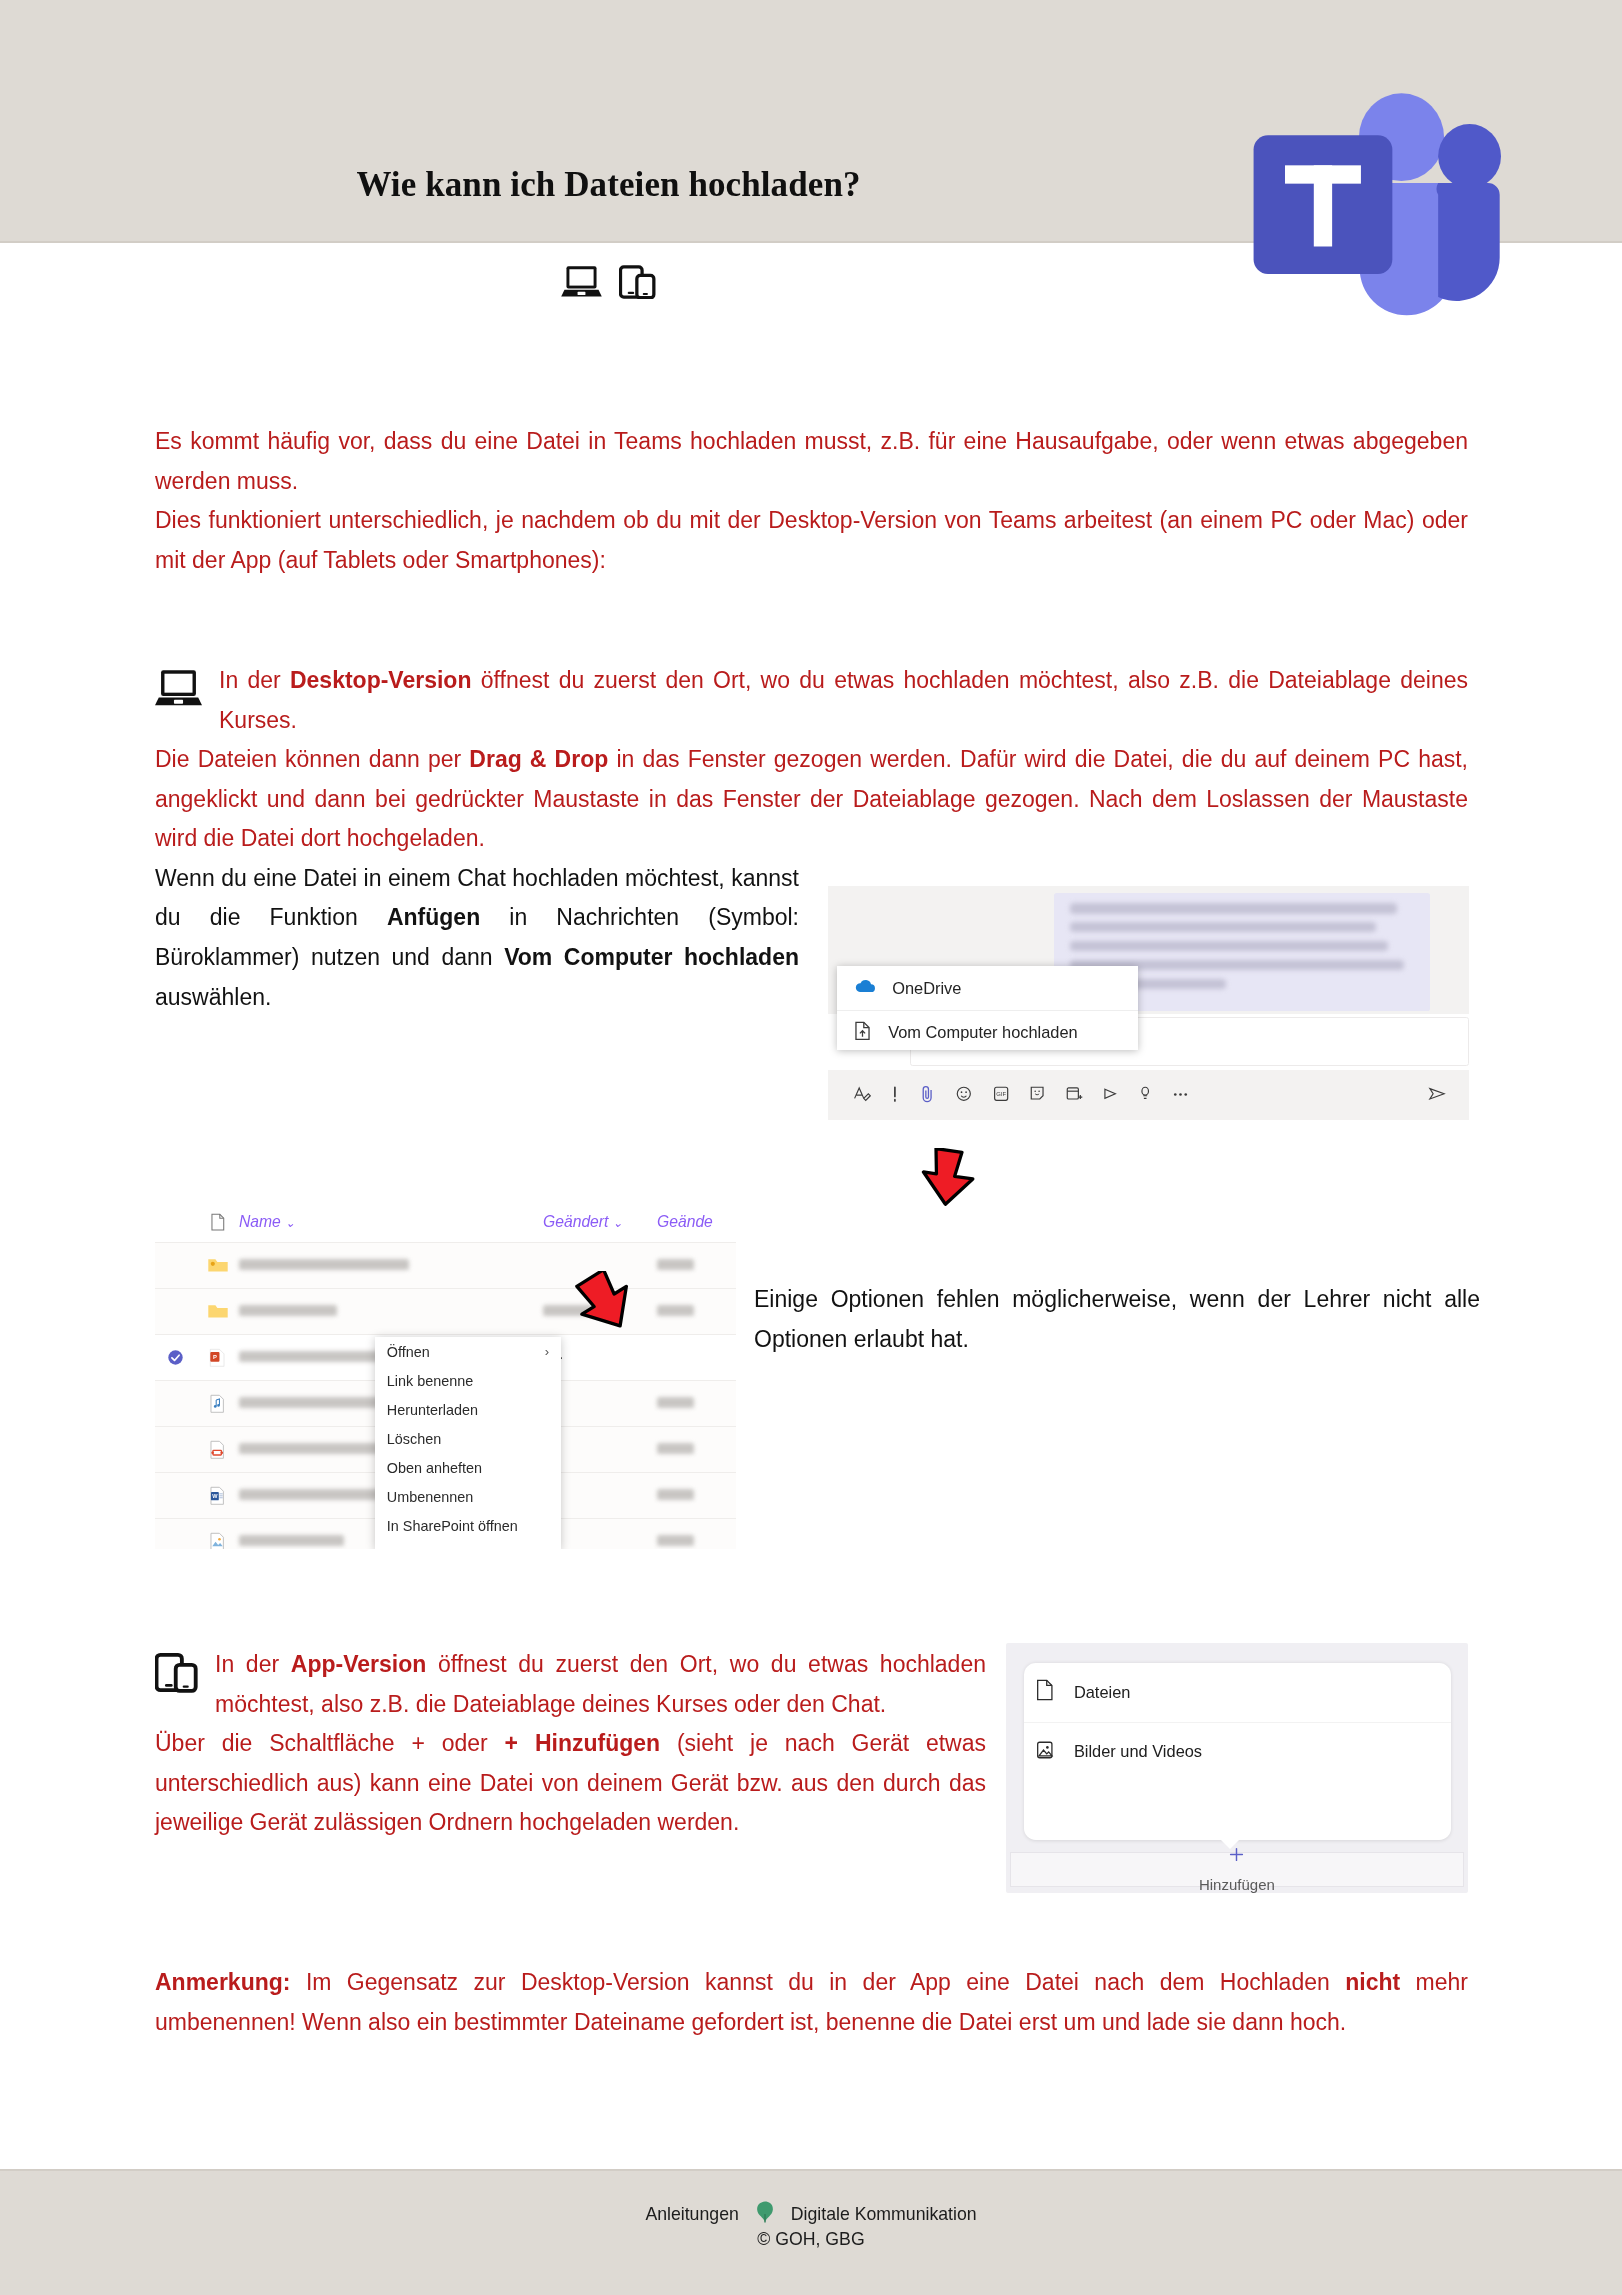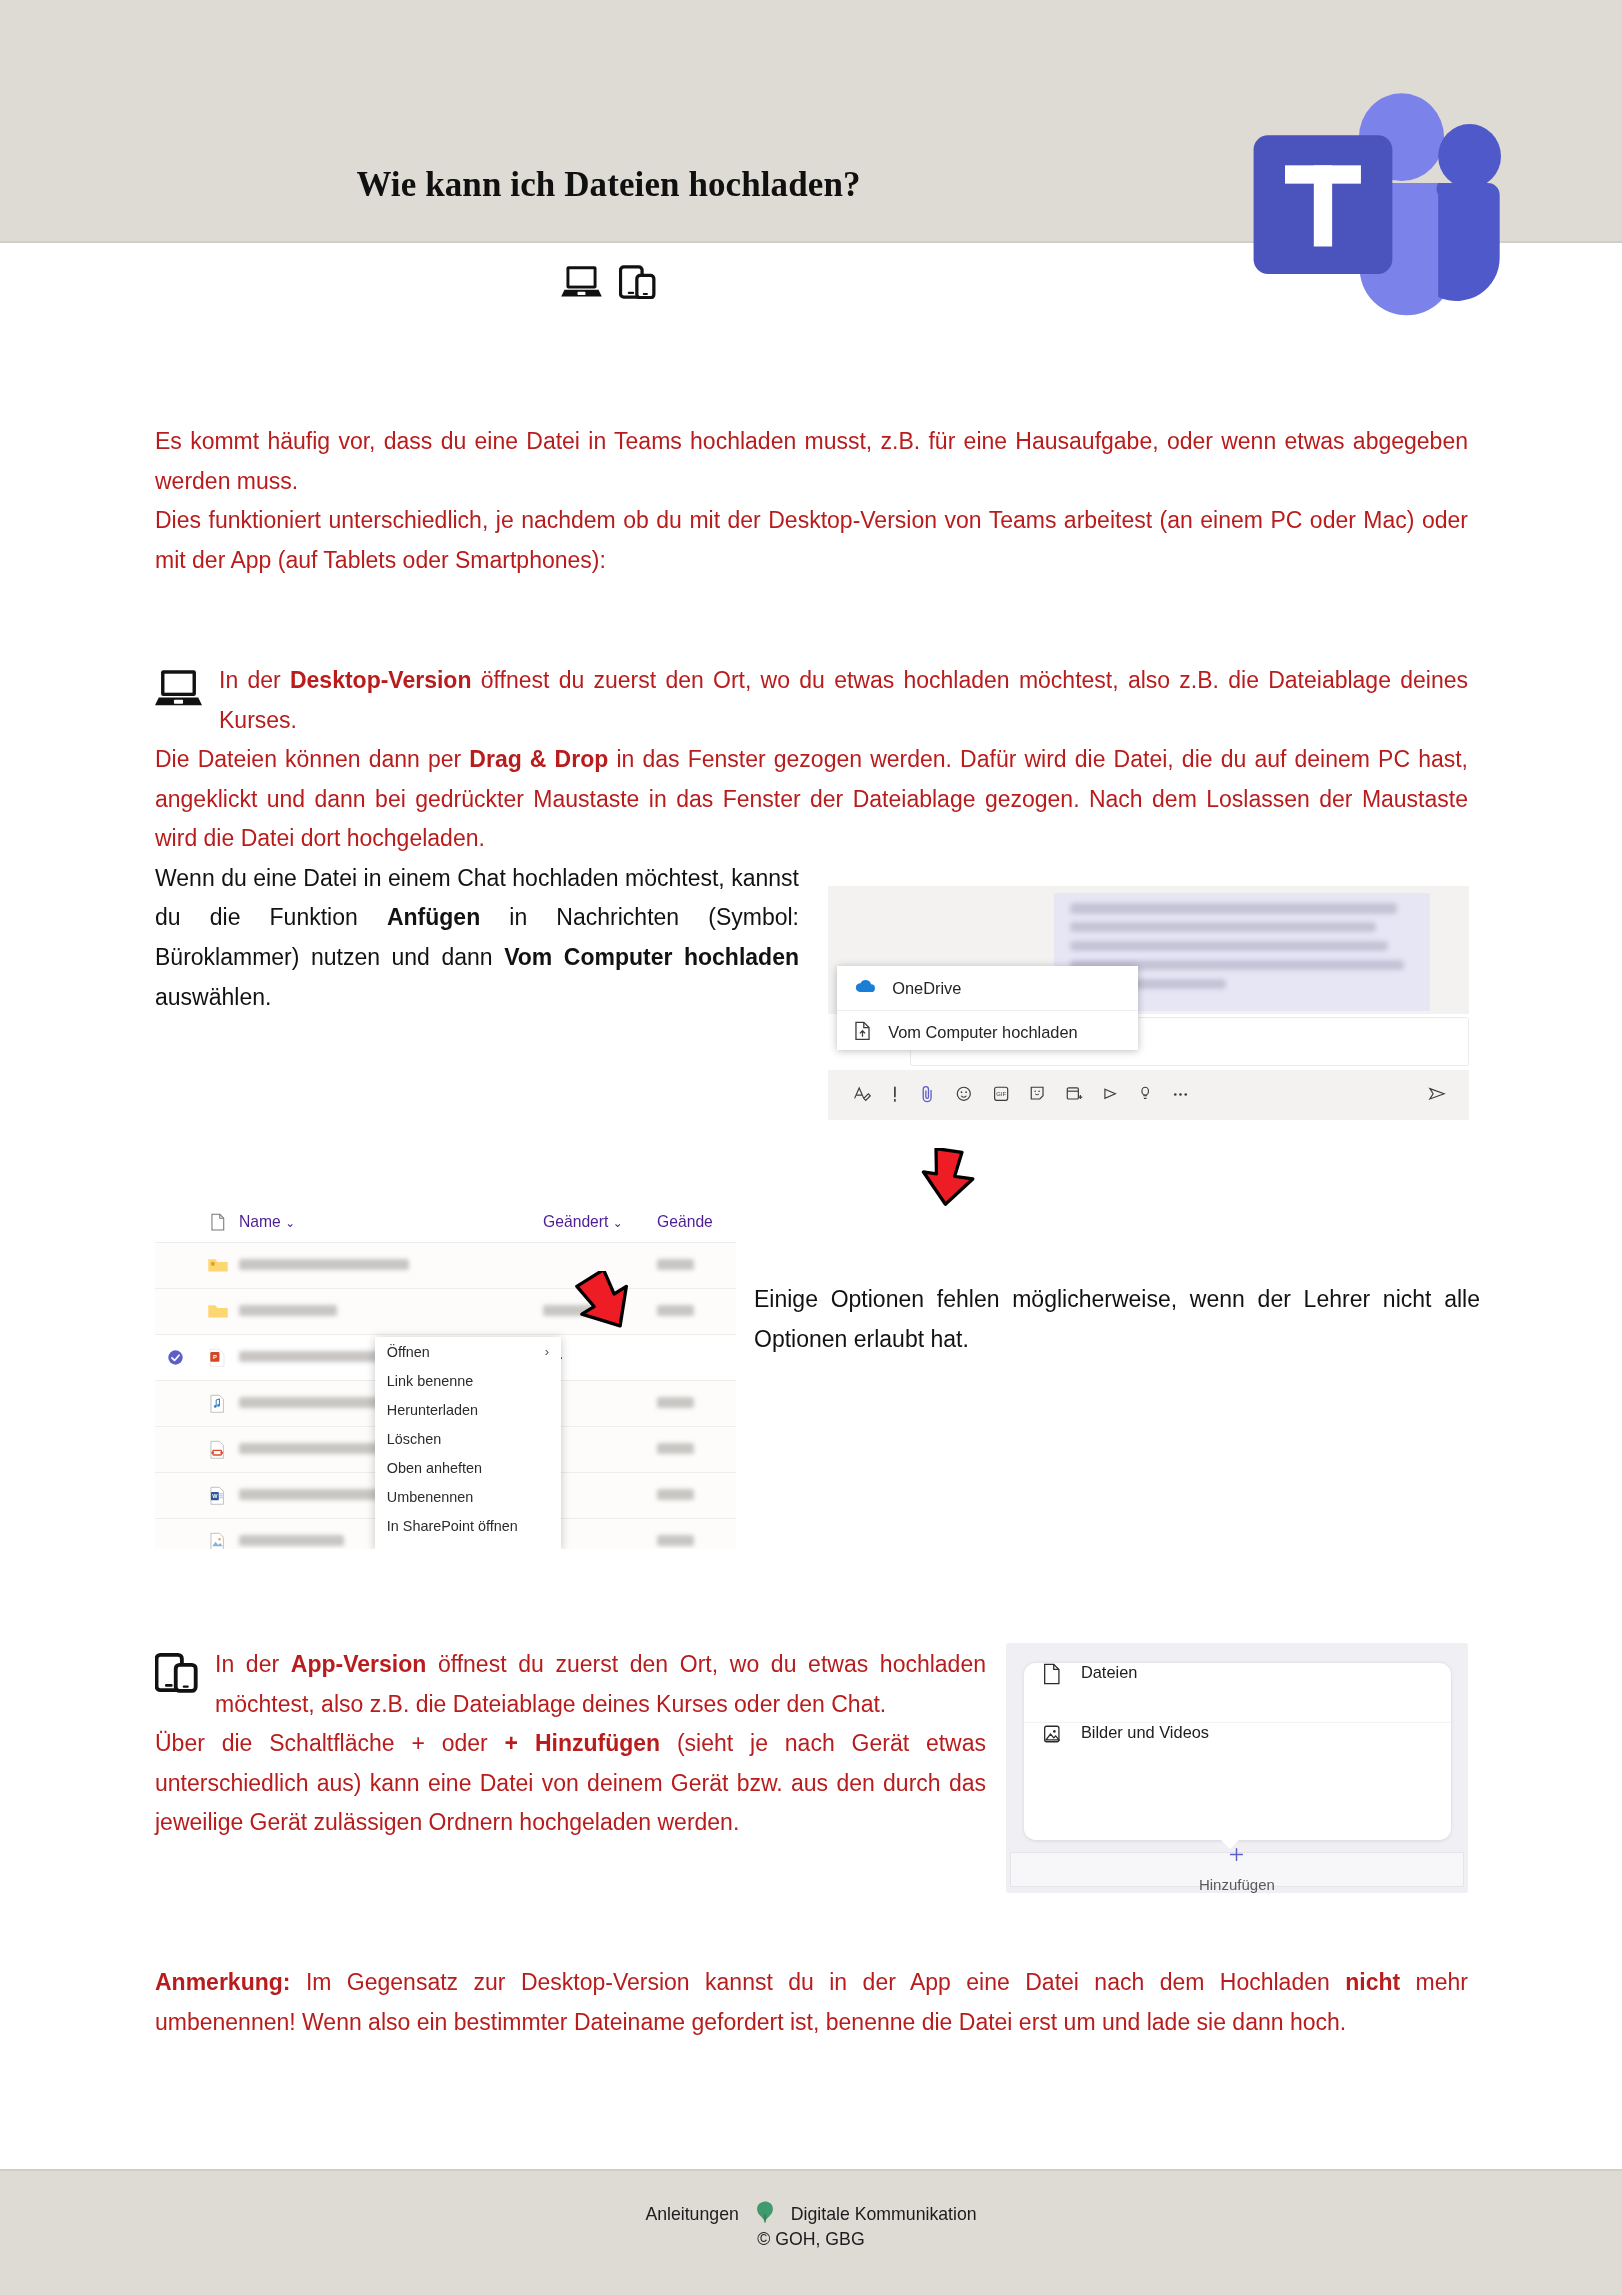--- a/index.html
+++ b/index.html
@@ -153,23 +153,24 @@
   
   .shot-files {
     position: absolute;
     left: 155px; top: 1202px;
     width: 581px; height: 347px;
     background: #fbfaf9;
     overflow: hidden;
   }
   .fl-head {
     height: 41px; display: flex; align-items: center;
-    font-size: 15.7px; color: #4c1d95;
+    font-size: 15.7px; color: #8b5cf6;
     border-bottom: 0.7px solid #efedeb;
     background: #ffffff;
+    font-style: italic;
   }
   .fl-row {
     height: 46px; display: flex; align-items: center;
     border-bottom: 0.7px solid #efedeb;
     background: #fdfcfb;
   }
   .fl-row.sel { background: #ffffff; }
   .fl-c-check { width: 41px; display: flex; justify-content: center; }
   .fl-c-icon  { width: 43px; display: flex; justify-content: center; }
   .fl-c-name  { flex: 1; }
@@ -206,22 +207,22 @@
     overflow: hidden;
   }
   .app-card {
     position: absolute; left: 17.7px; top: 19.6px;
     width: 427px; height: 177px;
     background: #ffffff;
     border-radius: 11.8px;
     box-shadow: 0 0.7px 3.9px rgba(0,0,0,.10);
   }
   .app-card .arow {
-    height: 59px; display: flex; align-items: flex-start;
-    padding-left: 18px; gap: 19.6px;
+    height: 59px; display: flex; align-items: center;
+    padding-left: 11px; gap: 19.6px;
     font-size: 16.4px; color: #202020;
   }
   .app-card .arow + .arow { border-top: 0.7px solid #f2f2f2; }
   .app-caret {
     position: absolute; left: 213px; top: 195px;
     width: 0; height: 0;
     border-left: 11.8px solid transparent;
     border-right: 11.8px solid transparent;
     border-top: 11.8px solid #ffffff;
   }

